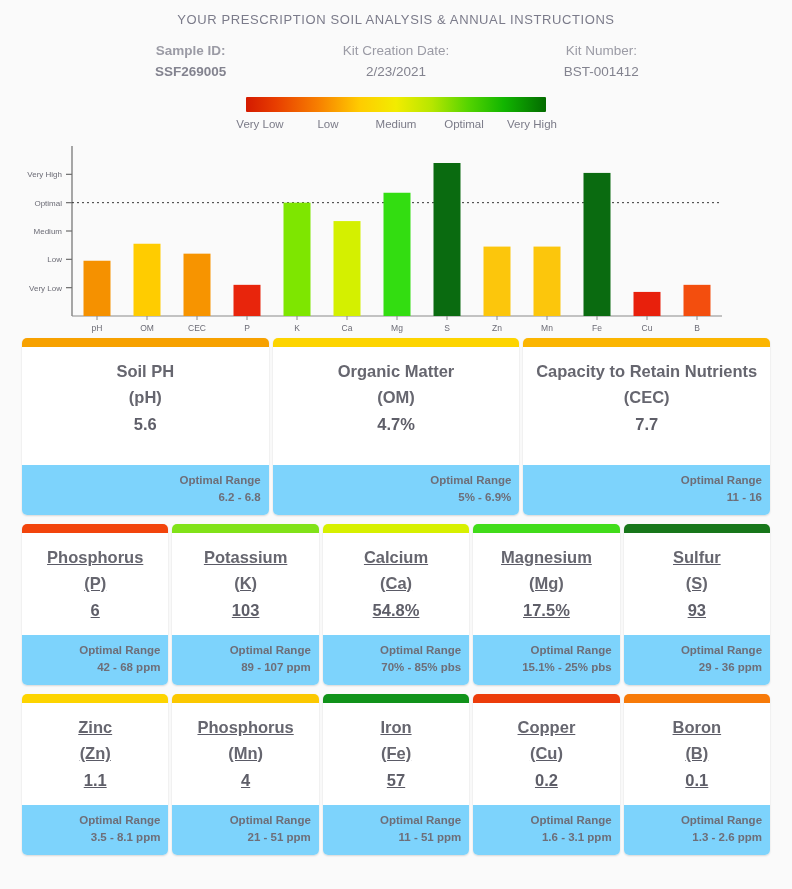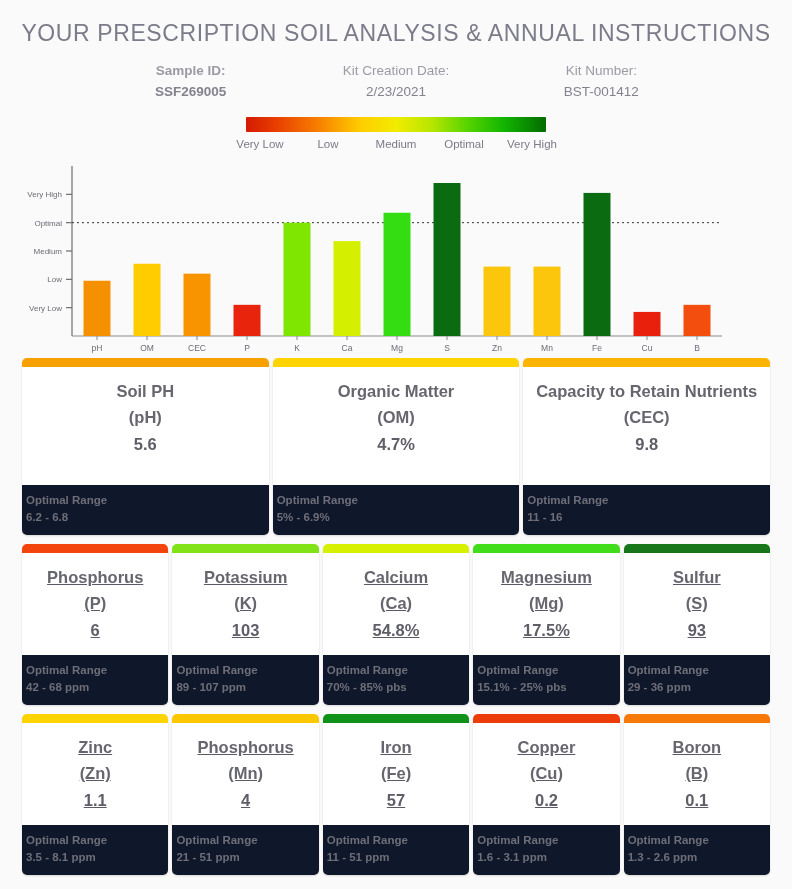--- a/index.html
+++ b/index.html
@@ -9,25 +9,25 @@
     height: 889px;
     background: #fafafa;
     font-family: "Liberation Sans", sans-serif;
     color: #5a5a66;
     overflow: hidden;
   }
 
   
   .report-title {
     text-align: center;
-    font-size: 23px;
+    font-size: 13px;
     font-weight: 400;
     letter-spacing: 0.6px;
     color: #7b7b8a;
-    padding-top: 20px;
+    padding-top: 12px;
   }
 
   .meta-row {
     display: flex;
     padding: 14px 88px 0 88px;
   }
   .meta-col { flex: 1; text-align: center; }
   .meta-col.left  { text-align: center; font-weight: bold; }
   .meta-col.right { text-align: center; }
   .meta-label {
@@ -128,23 +128,23 @@
   }
   .card-value {
     font-size: 16.5px;
     font-weight: bold;
     color: #5e5e68;
     line-height: 28px;
     text-align: center;
   }
 
   .card-footer {
-    background: #0f172a;
-    padding: 7px 20px 9px 4px;
-    text-align: left;
+    background: #7dd3fc;
+    padding: 7px 8px 9px 4px;
+    text-align: right;
   }
   .footer-label {
     font-size: 11.5px;
     font-weight: bold;
     color: #6e6e78;
     line-height: 17px;
   }
   .footer-range {
     font-size: 11.5px;
     font-weight: bold;
@@ -270,21 +270,21 @@
         <div class="card-footer">
           <div class="footer-label">Optimal Range</div>
           <div class="footer-range">5% - 6.9%</div>
         </div>
       </div>
       <div class="card">
         <div class="card-accent" style="background: rgb(251, 181, 1);"></div>
         <div class="card-body">
           <div class="card-name">Capacity to Retain Nutrients</div>
           <div class="card-symbol">(CEC)</div>
-          <div class="card-value">9.8</div>
+          <div class="card-value">7.7</div>
         </div>
         <div class="card-footer">
           <div class="footer-label">Optimal Range</div>
           <div class="footer-range">11 - 16</div>
         </div>
       </div>
     </div>
   <div class="card-row row-minor" id="row-macro">
       <div class="card">
         <div class="card-accent" style="background: rgb(242, 68, 12);"></div>

